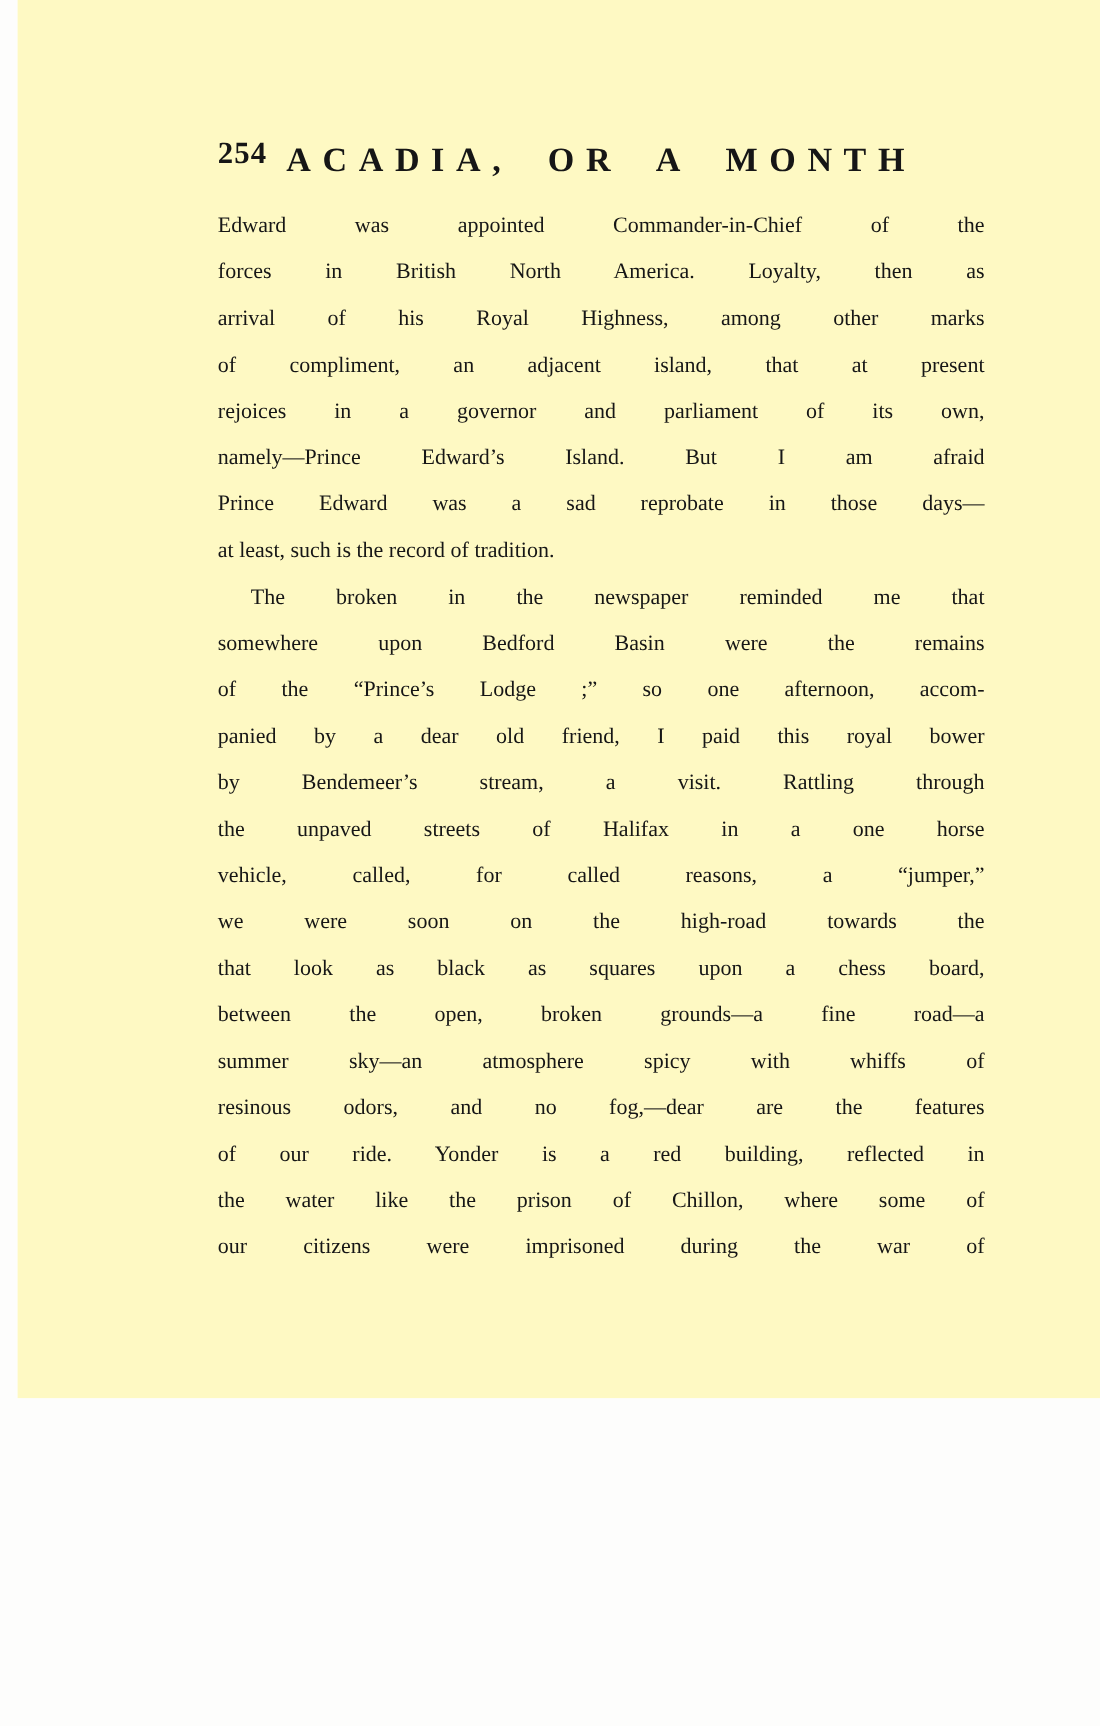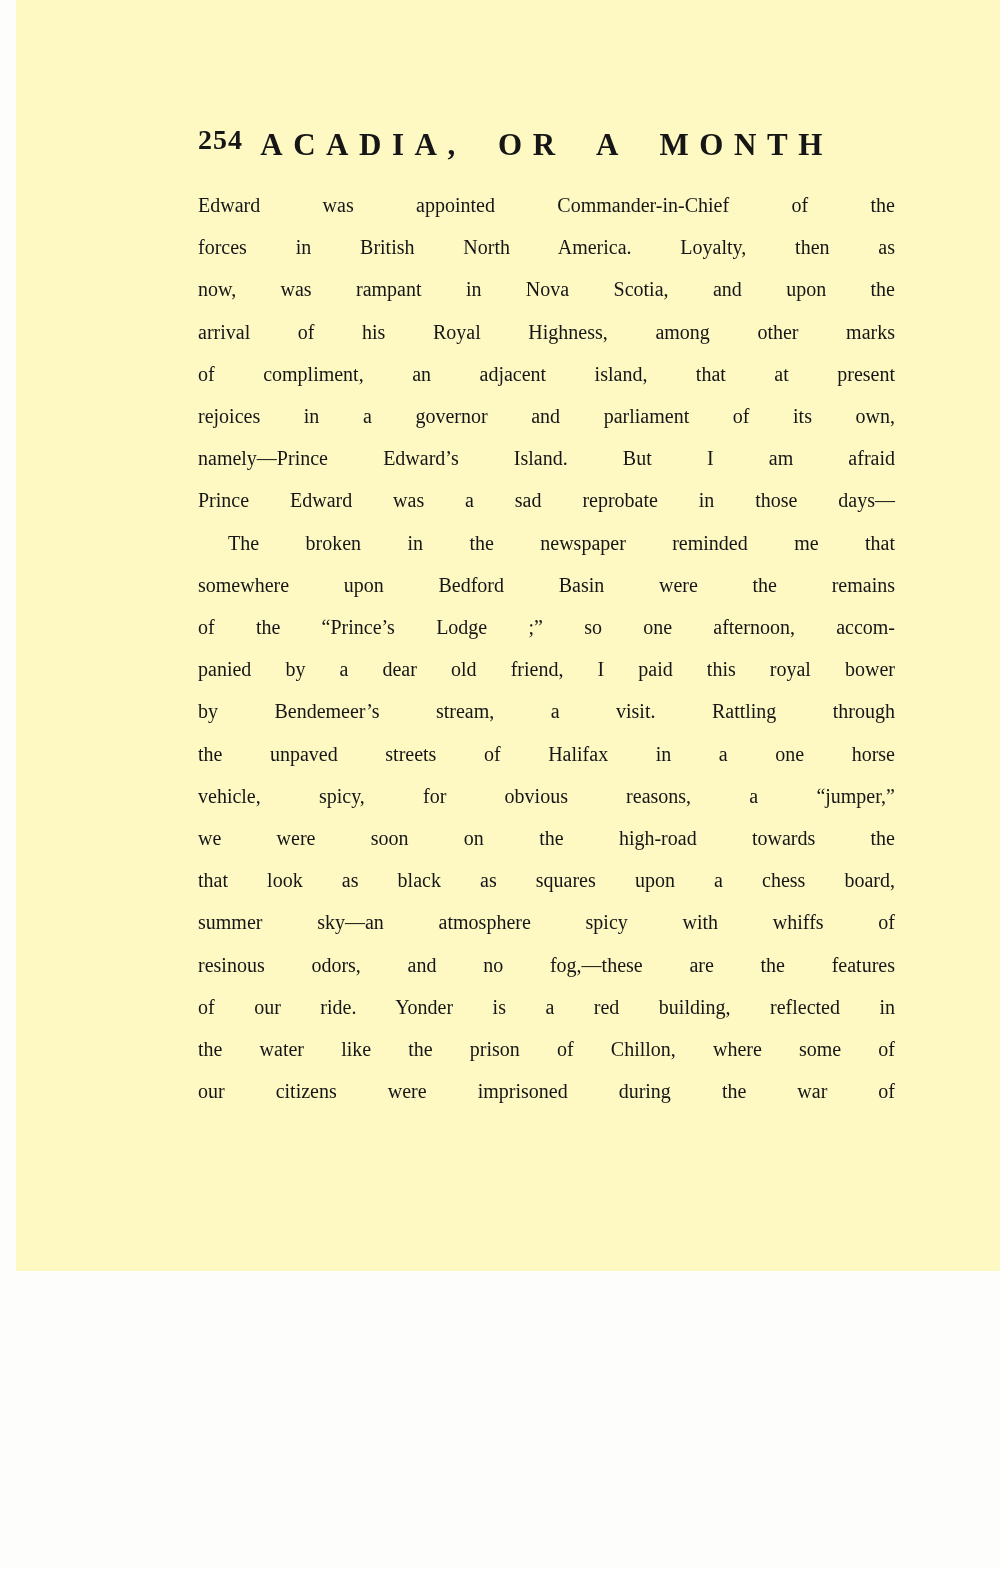--- a/index.html
+++ b/index.html
@@ -72,34 +72,35 @@
 <body>
 
 <div class="page">
   <div class="header">
     <span class="page-number">254</span>
     <span class="running-title">ACADIA, OR A MONTH</span>
   </div>
   <div class="body-text">
       <div class="line">Edward was appointed Commander-in-Chief of the</div>
       <div class="line">forces in British North America.  Loyalty, then as</div>
-      <div class="line">now, was rampant in Nova Scotia, and upon the</div>
       <div class="line">arrival of his Royal Highness, among other marks</div>
       <div class="line">of compliment, an adjacent island, that at present</div>
       <div class="line">rejoices in a governor and parliament of its own,</div>
       <div class="line">namely—Prince Edward’s Island.  But I am afraid</div>
       <div class="line">Prince Edward was a sad reprobate in those days—</div>
+      <div class="line flush">at least, such is the record of tradition.</div>
       <div class="line indent">The broken in the newspaper reminded me that</div>
       <div class="line">somewhere upon Bedford Basin were the remains</div>
       <div class="line">of the “Prince’s Lodge ;” so one afternoon, accom-</div>
       <div class="line">panied by a dear old friend, I paid this royal bower</div>
       <div class="line">by Bendemeer’s stream, a visit.  Rattling through</div>
       <div class="line">the unpaved streets of Halifax in a one horse</div>
-      <div class="line">vehicle, spicy, for obvious reasons, a “jumper,”</div>
+      <div class="line">vehicle, called, for called reasons, a “jumper,”</div>
       <div class="line">we were soon on the high-road towards the</div>
       <div class="line">that look as black as squares upon a chess board,</div>
+      <div class="line">between the open, broken grounds—a fine road—a</div>
       <div class="line">summer sky—an atmosphere spicy with whiffs of</div>
-      <div class="line">resinous odors, and no fog,—these are the features</div>
+      <div class="line">resinous odors, and no fog,—dear are the features</div>
       <div class="line">of our ride.  Yonder is a red building, reflected in</div>
       <div class="line">the water like the prison of Chillon, where some of</div>
       <div class="line">our citizens were imprisoned during the war of</div>
     </div>
 </div>
 
 </body></html>

